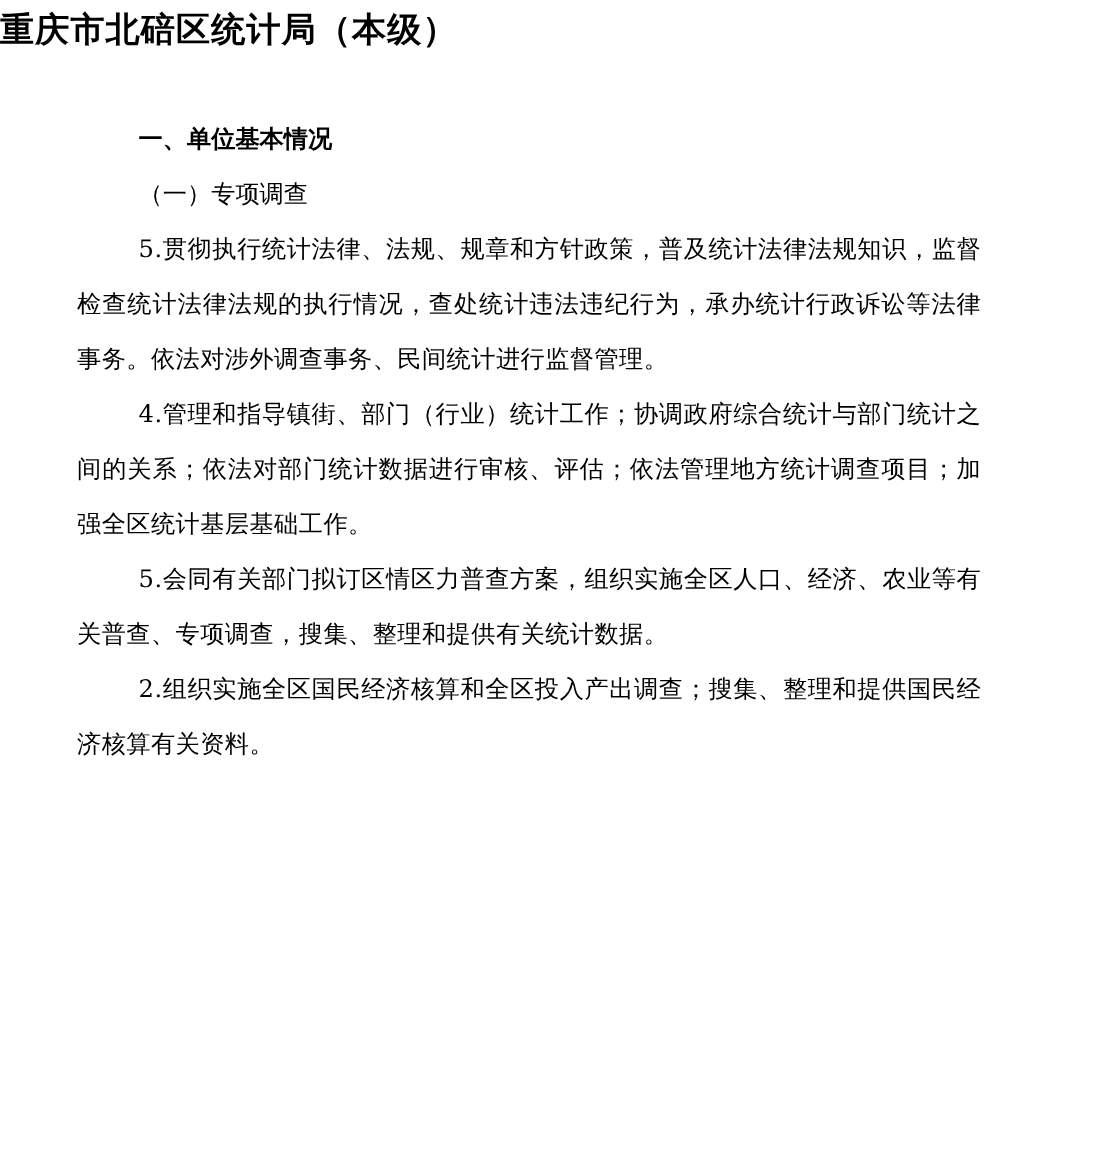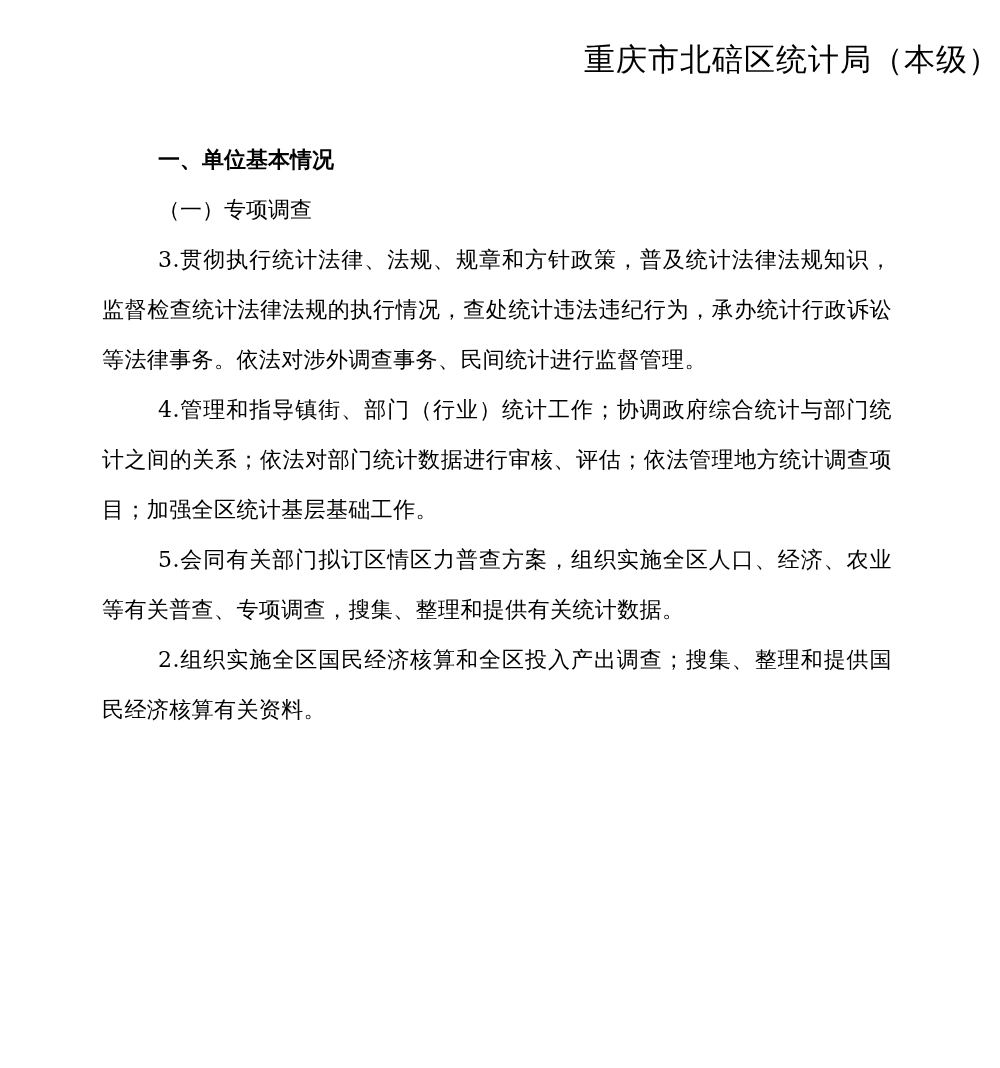--- a/index.html
+++ b/index.html
@@ -15,36 +15,36 @@
     overflow: hidden;
   }
   .page {
     position: relative;
     width: 1000px;
     height: 1068px;
     box-sizing: border-box;
     padding: 0;
   }
   .doc-title {
-    text-align: right;
+    text-align: left;
     font-family: "DejaVu Sans", "Liberation Sans", sans-serif;
-    font-weight: normal;
+    font-weight: bold;
     font-size: 31px;
     line-height: 47px;
     letter-spacing: 1px;
     margin: 0;
-    padding-top: 36px;
+    padding-top: 4px;
   }
   .doc-title .line {
     display: block;
     white-space: nowrap;
   }
   .body-area {
     margin-top: 52px;
-    padding-left: 102px;
+    padding-left: 70px;
     padding-right: 108px;
   }
   .section-heading {
     font-family: "DejaVu Sans", "Liberation Sans", sans-serif;
     font-weight: bold;
     font-size: 22px;
     line-height: 50px;
     margin: 0;
     text-indent: 56px;
   }
@@ -74,19 +74,19 @@
   <div class="doc-title">
     <span class="line">重庆市北碚区统计局（本级）</span>
   </div>
 
   <div class="body-area">
 
     <div class="section-heading">一、单位基本情况</div>
 
     <div class="sub-heading">（一）专项调查</div>
 
-    <p class="para">3.贯彻执行统计法律、法规、规章和方针政策，普及统计法律法规知识，监督检查统计法律法规的执行情况，查处统计违法违纪行为，承办统计行政诉讼等法律事务。依法对涉外调查事务、民间统计进行监督管理。</p>
+    <p class="para">5.贯彻执行统计法律、法规、规章和方针政策，普及统计法律法规知识，监督检查统计法律法规的执行情况，查处统计违法违纪行为，承办统计行政诉讼等法律事务。依法对涉外调查事务、民间统计进行监督管理。</p>
     <p class="para">4.管理和指导镇街、部门（行业）统计工作；协调政府综合统计与部门统计之间的关系；依法对部门统计数据进行审核、评估；依法管理地方统计调查项目；加强全区统计基层基础工作。</p>
     <p class="para">5.会同有关部门拟订区情区力普查方案，组织实施全区人口、经济、农业等有关普查、专项调查，搜集、整理和提供有关统计数据。</p>
     <p class="para">2.组织实施全区国民经济核算和全区投入产出调查；搜集、整理和提供国民经济核算有关资料。</p>
 
   </div>
 </div>
 
 </body></html>

